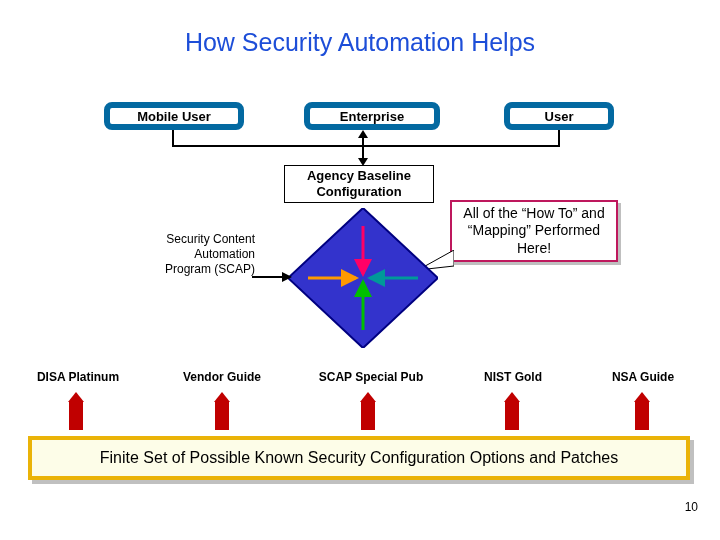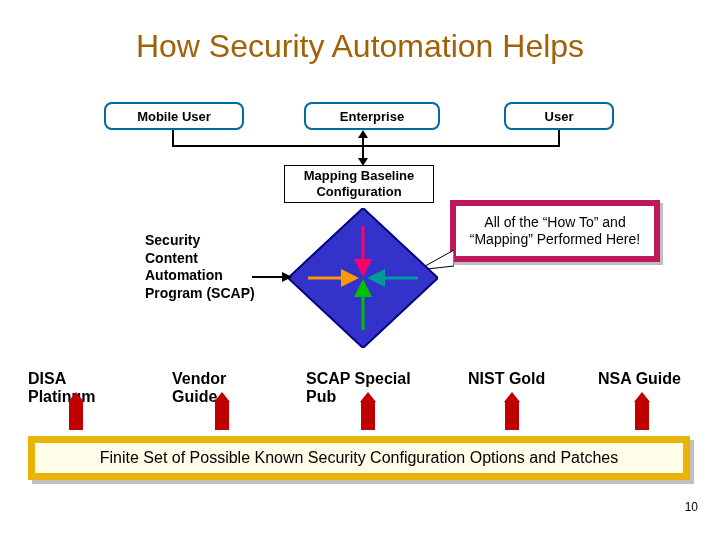--- a/index.html
+++ b/index.html
@@ -5,29 +5,29 @@
   * { box-sizing: border-box; margin: 0; padding: 0; }
   body {
     width: 720px;
     height: 540px;
     font-family: Arial, Helvetica, sans-serif;
     background: #fff;
     position: relative;
     overflow: hidden;
   }
   .title {
-    font-size: 32px;
+    font-size: 25px;
     font-weight: 400;
     text-align: center;
     padding-top: 28px;
-    color: #a16207;
+    color: #1d4ed8;
   }
   .pill {
     position: absolute;
-    border: 2px solid #0369a1;
+    border: 6px solid #0369a1;
     background: #fff;
     border-radius: 8px;
     font-weight: bold;
     font-size: 13px;
     text-align: center;
     display: flex;
     align-items: center;
     justify-content: center;
     padding: 4px 10px;
   }
@@ -46,59 +46,59 @@
     text-align: center;
     display: flex;
     align-items: center;
     justify-content: center;
     line-height: 1.2;
   }
   .scap-label {
     position: absolute;
     left: 145px; top: 232px;
     width: 110px;
-    font-weight: bold;
-    font-size: 14px;
-    text-align: left;
+    font-weight: normal;
+    font-size: 12px;
+    text-align: right;
     line-height: 1.25;
   }
   .callout {
     position: absolute;
     left: 450px; top: 200px;
-    width: 210px; height: 62px;
-    border: 6px solid #be185d;
+    width: 168px; height: 62px;
+    border: 2px solid #be185d;
     background: #fff;
     box-shadow: 3px 3px 0 #bfbfbf;
     font-size: 14px;
     text-align: center;
     display: flex;
     align-items: center;
     justify-content: center;
     padding: 20px 8px;
     line-height: 1.25;
   }
   .bottom-label {
     position: absolute;
     top: 370px;
     font-weight: bold;
-    font-size: 16px;
-    text-align: left;
+    font-size: 12px;
+    text-align: center;
   }
   .disa-platinum { left: 28px;  width: 100px; }
   .vendor-guide  { left: 172px; width: 100px; }
   .nist-pub      { left: 306px; width: 130px; }
   .disa-gold     { left: 468px; width: 90px; }
   .nsa-guide     { left: 598px; width: 90px; }
 
   .banner {
     position: absolute;
     left: 28px; top: 436px;
     width: 662px; height: 44px;
     background: #fdfde8;
-    border: 7px solid #eab308;
+    border: 4px solid #eab308;
     box-shadow: 4px 4px 0 #c0c0c0;
     font-size: 16px;
     text-align: center;
     display: flex;
     align-items: center;
     justify-content: center;
   }
   .page-num {
     position: absolute;
     right: 22px;
@@ -153,21 +153,21 @@
 <div class="thin-line" style="left:172px; top:145px; width:388px; height:2px;"></div>
 <div class="thin-line" style="left:172px; top:130px; width:2px; height:15px;"></div>
 <div class="thin-line" style="left:558px; top:130px; width:2px; height:15px;"></div>
 
 <svg style="position:absolute; left:356px; top:130px; width:14px; height:36px;">
   <line x1="7" y1="4" x2="7" y2="32" stroke="#000" stroke-width="2"></line>
   <polygon points="7,0 2,8 12,8" fill="#000"></polygon>
   <polygon points="7,36 2,28 12,28" fill="#000"></polygon>
 </svg>
 
-<div class="agency-box">Mapping Baseline Configuration</div>
+<div class="agency-box">Agency Baseline Configuration</div>
 
 <div class="scap-label">Security Content Automation Program (SCAP)</div>
 
 <div class="callout">All of the “How To” and “Mapping” Performed Here!</div>
 
 <svg style="position:absolute; left:418px; top:250px; width:36px; height:24px;">
   <polygon points="36,0 36,16 0,20" fill="#fff" stroke="#000" stroke-width="1"></polygon>
 </svg>
 
 <svg class="diamond-svg" viewBox="0 0 150 140">

